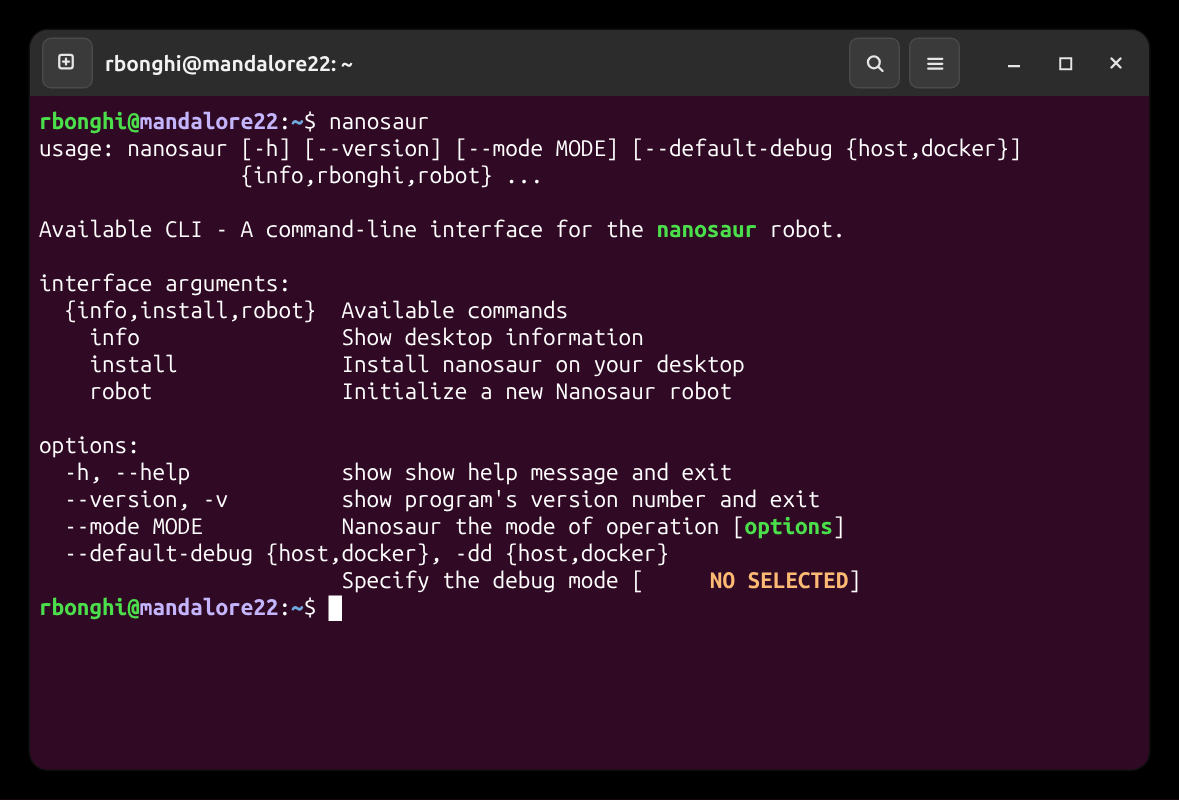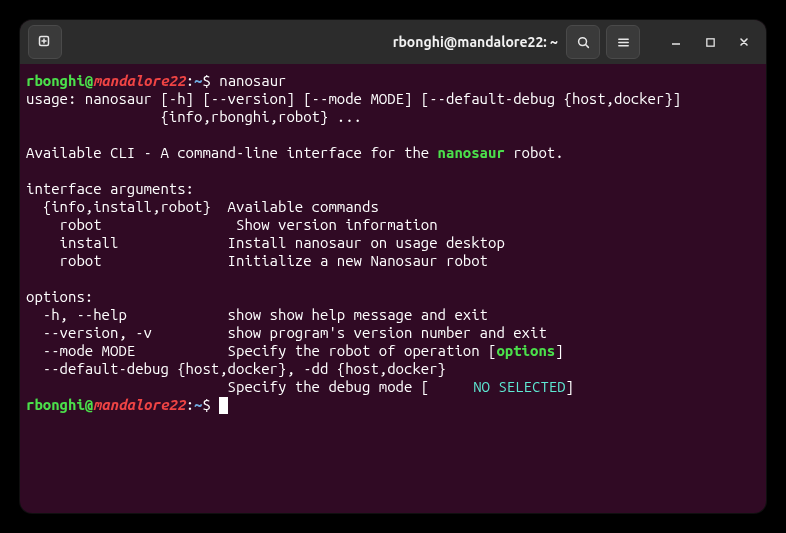--- a/index.html
+++ b/index.html
@@ -35,21 +35,21 @@
     .btn-square {
       width: 34px; height: 34px;
       border-radius: 6px;
       background: #3a3a3a;
       display: flex; align-items:center; justify-content:center;
       color: #e6e6e6;
       border:1px solid #4a4a4a;
     }
     .title {
       flex: 1;
-      text-align: right;
+      text-align: left;
       color: #f2f2f2;
       font-family: 'Ubuntu', sans-serif;
       font-size: 14px;
       font-weight: 600;
     }
     .right-group { display:flex; align-items:center; gap:6px; }
     .win-btn {
       width: 28px; height: 28px;
       border-radius: 50%;
       display:flex; align-items:center; justify-content:center;
@@ -59,26 +59,26 @@
       flex:1;
       padding: 8px 6px;
       font-size: 15px;
       line-height: 1.2;
       color: #ffffff;
       white-space: pre;
       font-family: 'Ubuntu Mono', 'DejaVu Sans Mono', monospace;
       overflow: hidden;
     }
     .user { color: #4be04b; font-weight: bold; margin-top: 27px;}
-    .host { color: #ef4444; font-weight: bold; font-style: italic;}
+    .host { color: #c4b5fd; font-weight: bold;}
     .colon { color: #ffffff; }
     .path { color: #6fa8dc; font-weight: bold;}
     .dollar { color: #ffffff; }
     .link { color: #4be04b; font-weight: bold;}
-    .bold { font-weight: normal; color:#5eead4;padding-left:44px;}
+    .bold { font-weight: bold; color:#fdba74;padding-left:44px;}
     .cursor {
       display:inline-block;
       width: 9px; height: 17px;
       background:#ffffff;
       vertical-align: text-bottom;
       margin-bottom:-1px;
     }
     svg { display:block; }
   </style>
 </head>
@@ -127,24 +127,24 @@
   </div>
 
   <div class="terminal"><span><span class="user">rbonghi</span><span class="user">@</span><span class="host">mandalore22</span><span class="colon">:</span><span class="path">~</span><span class="dollar">$</span> <span>nanosaur</span></span>
 <span>usage: nanosaur [-h] [--version] [--mode MODE] [--default-debug {host,docker}]</span>
 <span>                {info,rbonghi,robot} ...</span>
 <span></span>
 <span><span>Available CLI - A command-line interface for the </span><span class="link">nanosaur</span><span> robot.</span></span>
 <span></span>
 <span>interface arguments:</span>
 <span>  {info,install,robot}  Available commands</span>
-<span>    robot                Show version information</span>
-<span>    install             Install nanosaur on usage desktop</span>
+<span>    info                Show desktop information</span>
+<span>    install             Install nanosaur on your desktop</span>
 <span>    robot               Initialize a new Nanosaur robot</span>
 <span></span>
 <span>options:</span>
 <span>  -h, --help            show show help message and exit</span>
 <span>  --version, -v         show program's version number and exit</span>
-<span><span>  --mode MODE           Specify the robot of operation [</span><span class="link">options</span><span>]</span></span>
+<span><span>  --mode MODE           Nanosaur the mode of operation [</span><span class="link">options</span><span>]</span></span>
 <span>  --default-debug {host,docker}, -dd {host,docker}</span>
 <span><span>                        Specify the debug mode [</span><span class="bold">NO SELECTED</span><span>]</span></span>
 <span><span class="user">rbonghi</span><span class="user">@</span><span class="host">mandalore22</span><span class="colon">:</span><span class="path">~</span><span class="dollar">$</span> <span class="cursor"></span></span></div>
 </div>
 
 </body></html>

